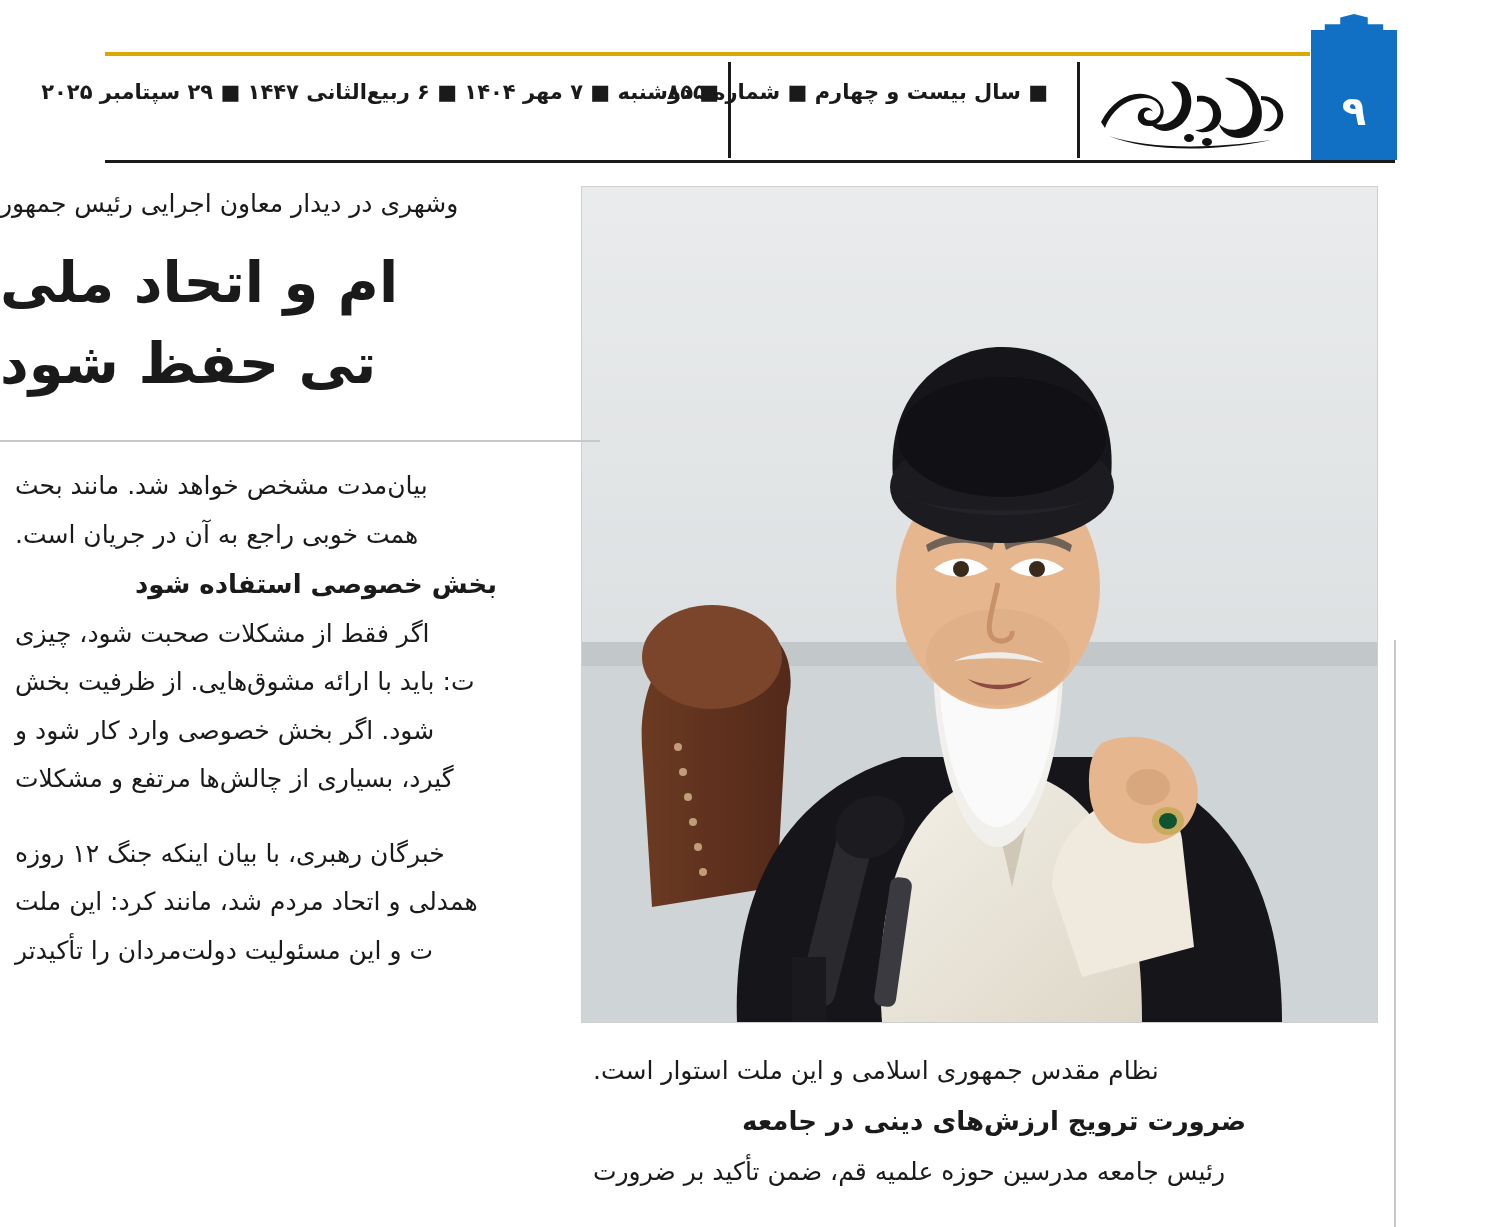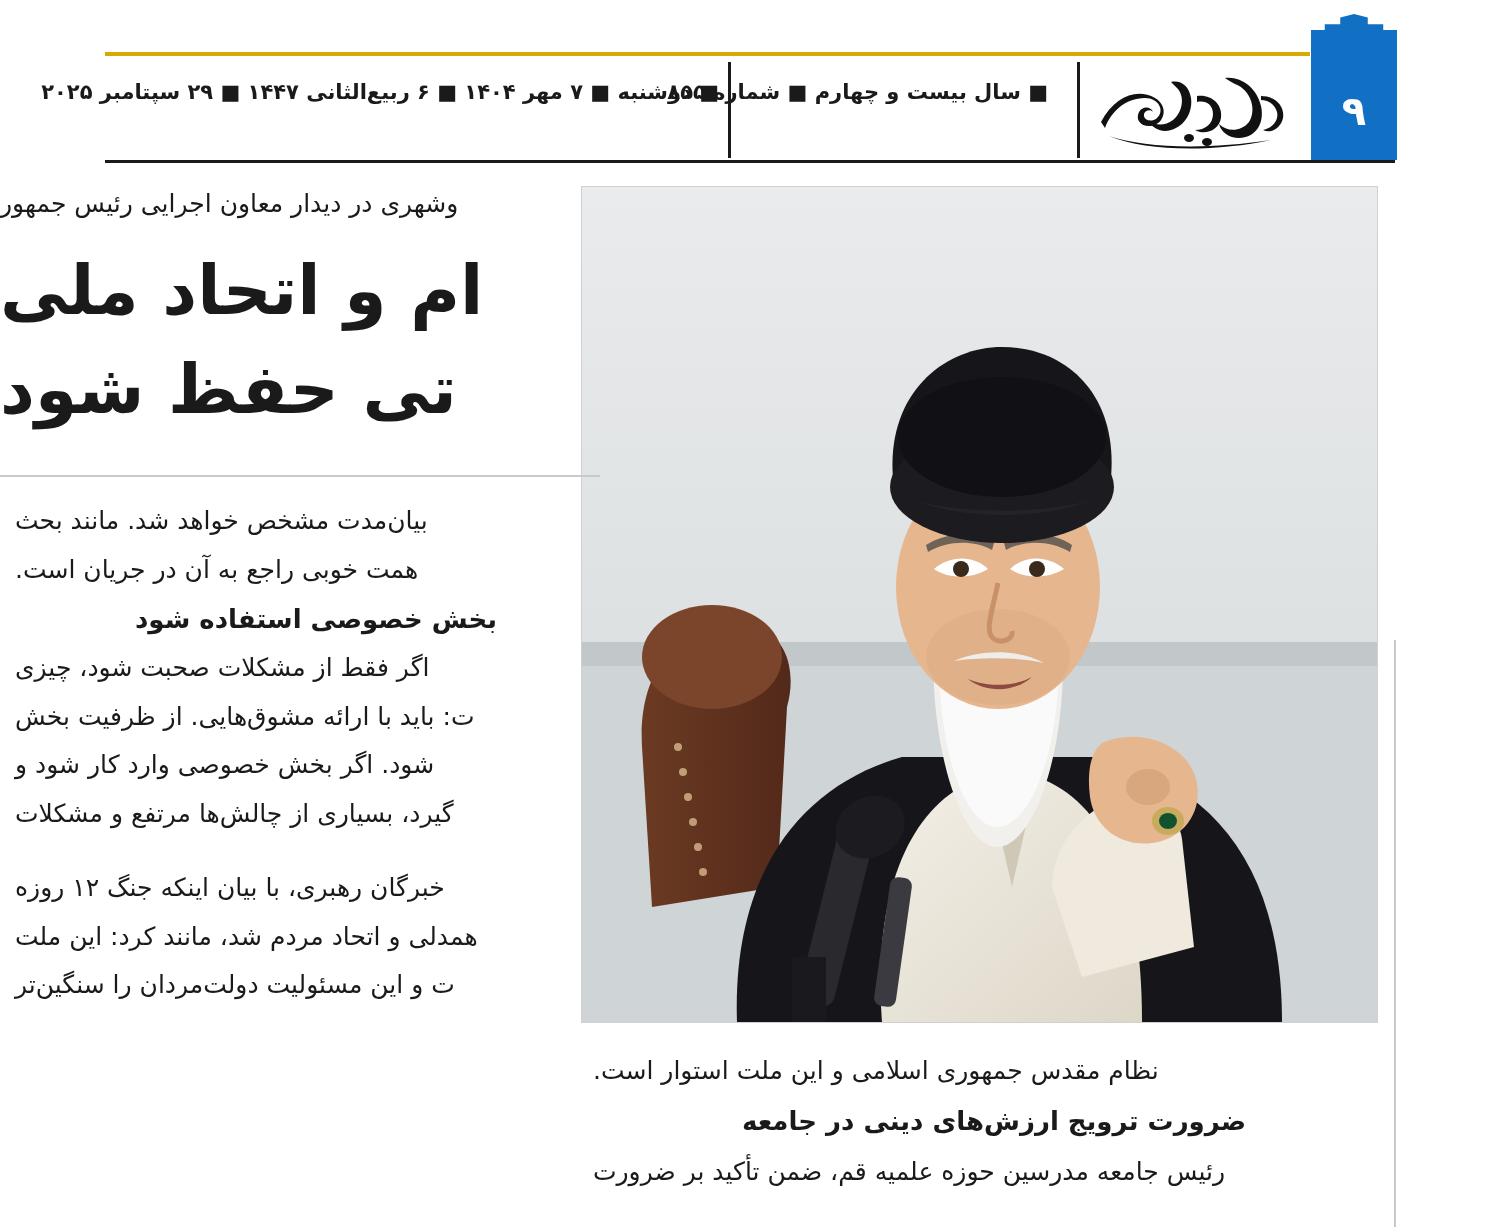--- a/index.html
+++ b/index.html
@@ -180,21 +180,21 @@
   }
   .kicker {
     font-size: 25px;
     line-height: 1.6;
     text-align: left;
     margin: 0 0 18px 0;
     white-space: nowrap;
     overflow: hidden;
   }
   .headline {
-    font-size: 68px;
+    font-size: 56px;
     font-weight: bold;
     line-height: 1.45;
     text-align: left;
     margin: 0;
     white-space: nowrap;
     overflow: hidden;
   }
   .headline .hl-line { display: block; }
   .left-rule {
     margin-top: 36px;
@@ -361,17 +361,17 @@
 
       <p class="nowrap-line">اگر فقط از مشکلات صحبت شود، چیزی</p>
       <p class="nowrap-line">ت: باید با ارائه مشوق‌هایی. از ظرفیت بخش</p>
       <p class="nowrap-line">شود. اگر بخش خصوصی وارد کار شود و</p>
       <p class="nowrap-line">گیرد، بسیاری از چالش‌ها مرتفع و مشکلات</p>
 
       <div class="para-gap"></div>
 
       <p class="nowrap-line">خبرگان رهبری، با بیان اینکه جنگ ۱۲ روزه</p>
       <p class="nowrap-line">همدلی و اتحاد مردم شد، مانند کرد: این ملت</p>
-      <p class="nowrap-line">ت و این مسئولیت دولت‌مردان را سنگین‌تر</p>
+      <p class="nowrap-line">ت و این مسئولیت دولت‌مردان را تأکید‌تر</p>
     </div>
   </div>
 
 </div>
 
 </body></html>

